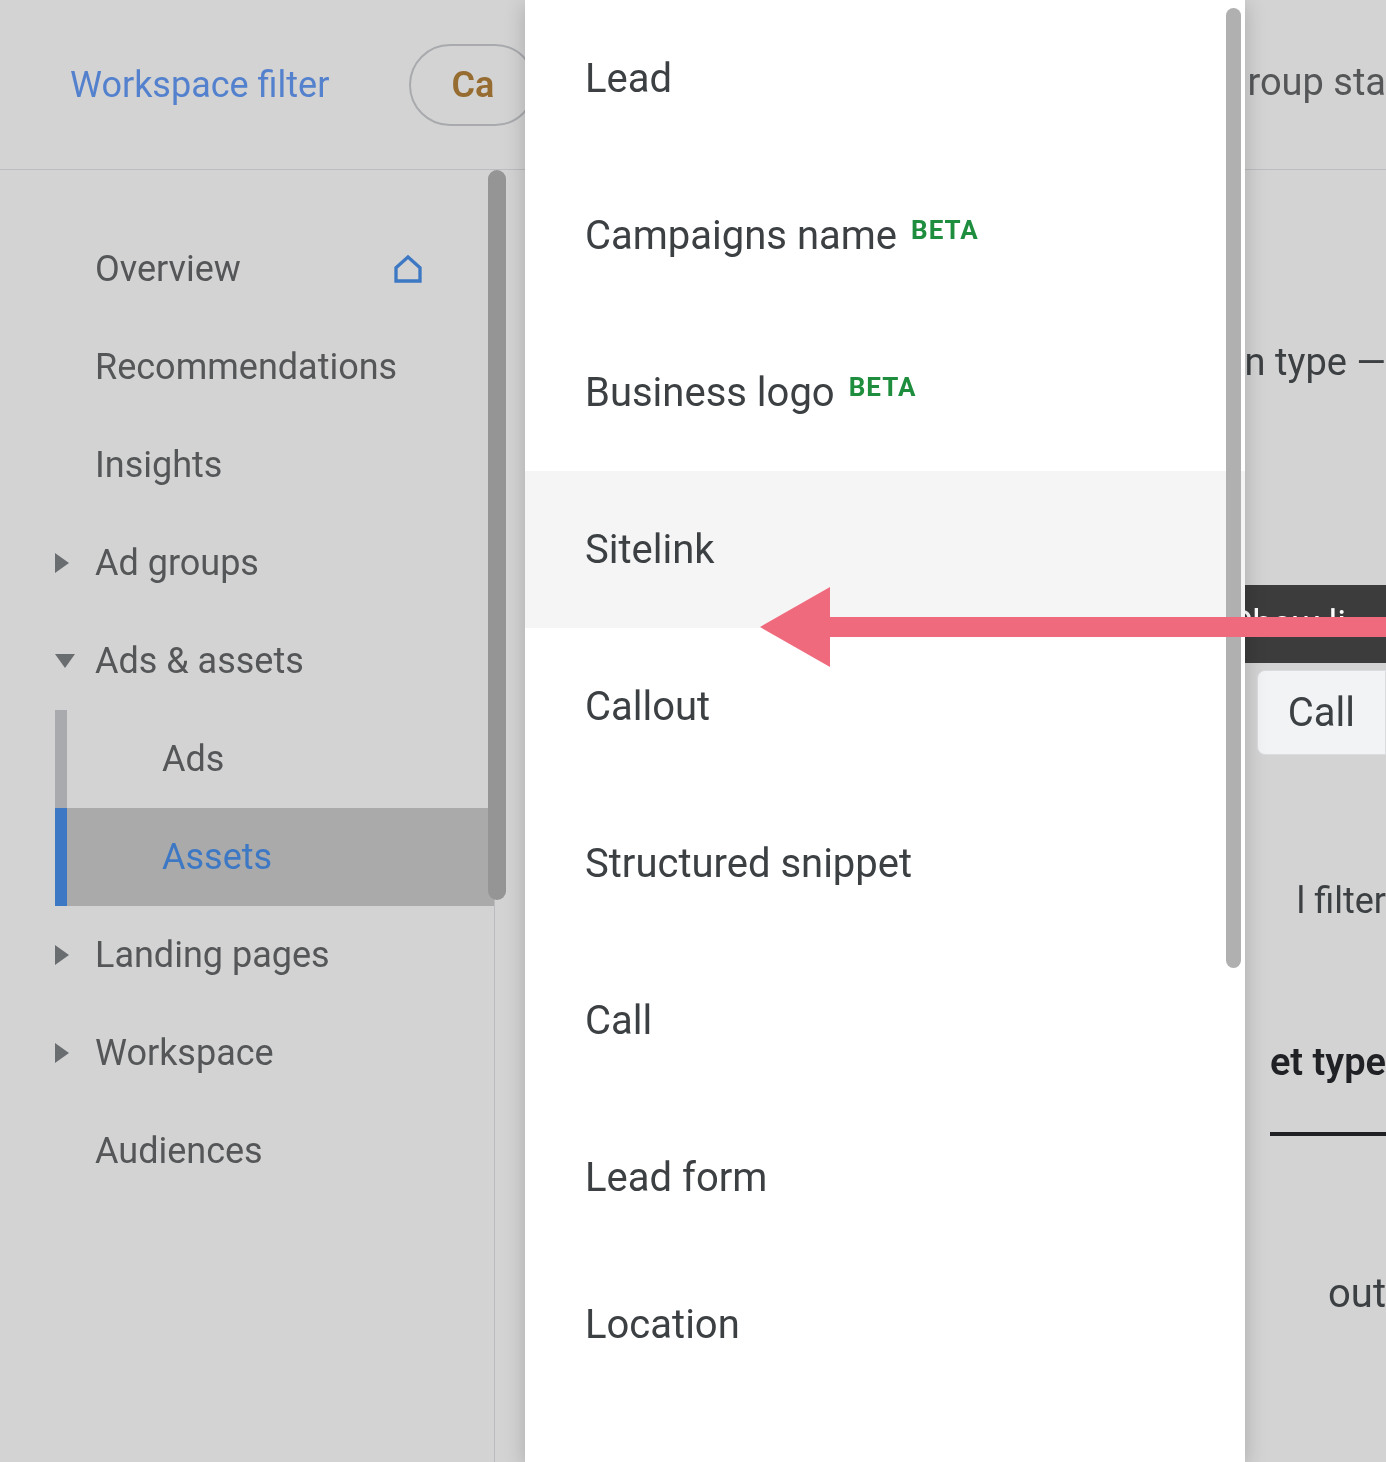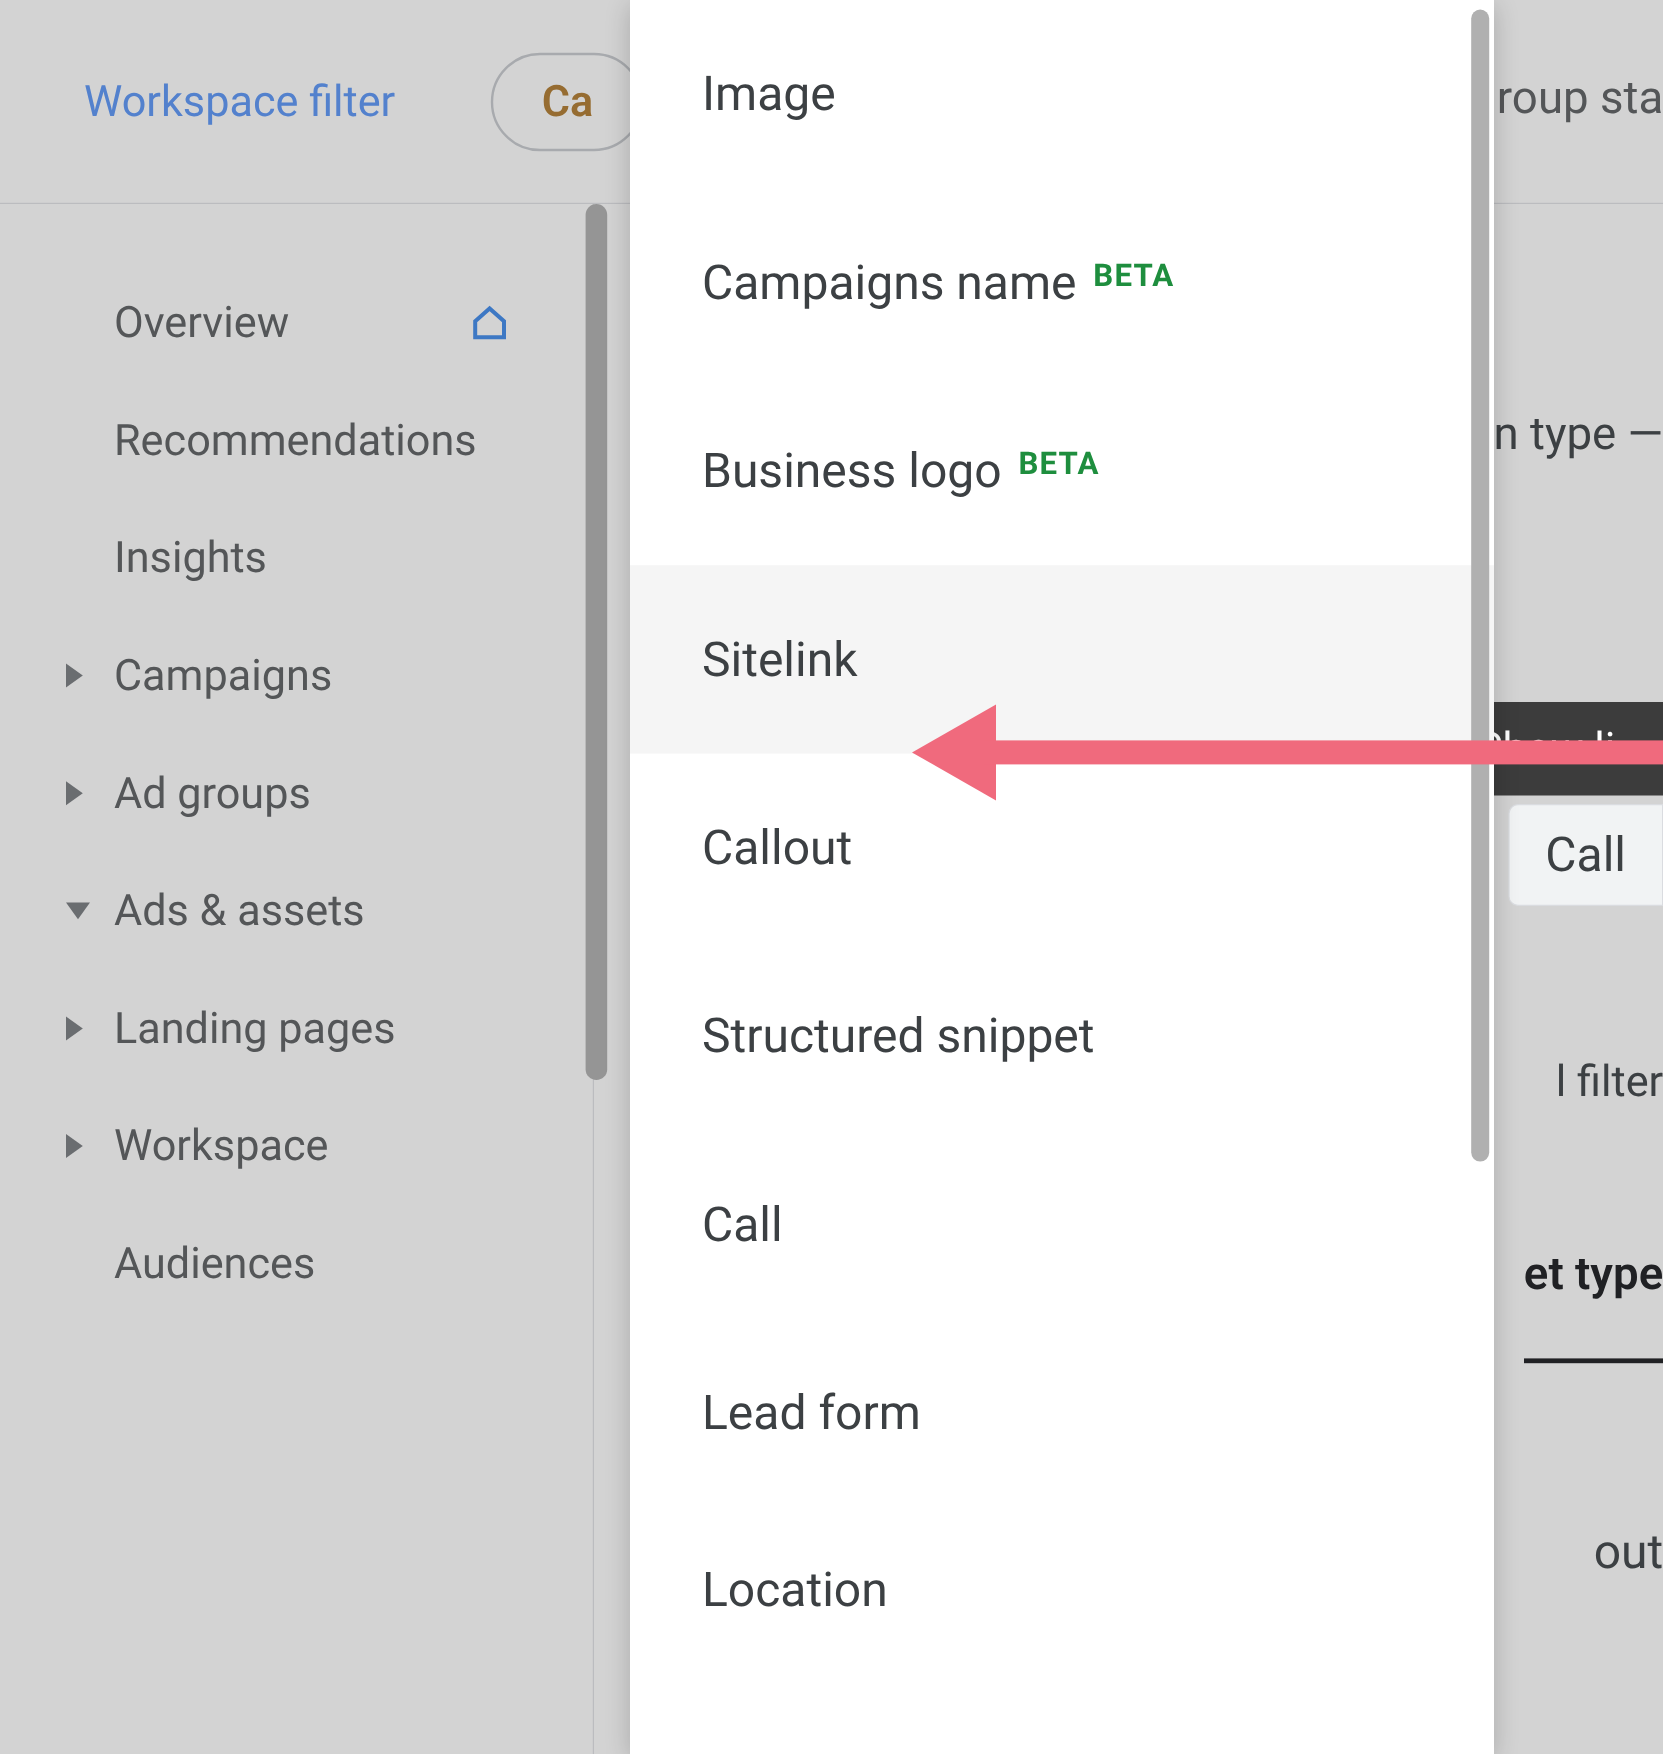--- a/index.html
+++ b/index.html
@@ -277,30 +277,34 @@
       </svg>
   </div>
   <div class="sidebar-item">
     <span>Recommendations</span>
   </div>
   <div class="sidebar-item">
     <span>Insights</span>
   </div>
   <div class="sidebar-item has-caret">
     <span class="caret caret-right"></span>
-    <span>Campaigns</span>
-  </div>
-  <div class="sidebar-item has-caret">
-    <span class="caret caret-right"></span>
     <span>Ad groups</span>
   </div>
   <div class="sidebar-item has-caret">
     <span class="caret caret-down"></span>
     <span>Ads &amp; assets</span>
   </div>
+  <div class="sub-items">
+    <div class="sub-item">
+      <span>Ads</span>
+    </div>
+    <div class="sub-item active">
+      <span>Assets</span>
+    </div>
+  </div>
   <div class="sidebar-item has-caret">
     <span class="caret caret-right"></span>
     <span>Landing pages</span>
   </div>
   <div class="sidebar-item has-caret">
     <span class="caret caret-right"></span>
     <span>Workspace</span>
   </div>
   <div class="sidebar-item">
     <span>Audiences</span>
@@ -316,21 +320,21 @@
   <span>Call</span>
 </div>
 <span class="filter-text">l filter</span>
 <span class="asset-type">et type</span>
 <span class="out-text">out</span>
 
 <div class="overlay"></div>
 
 <div class="dropdown">
   <div class="dropdown-item">
-    <span>Image</span>
+    <span>Lead</span>
   </div>
   <div class="dropdown-item">
     <span>Campaigns name</span>
     <span class="beta-badge">BETA</span>
   </div>
   <div class="dropdown-item">
     <span>Business logo</span>
     <span class="beta-badge">BETA</span>
   </div>
   <div class="dropdown-item hover">

